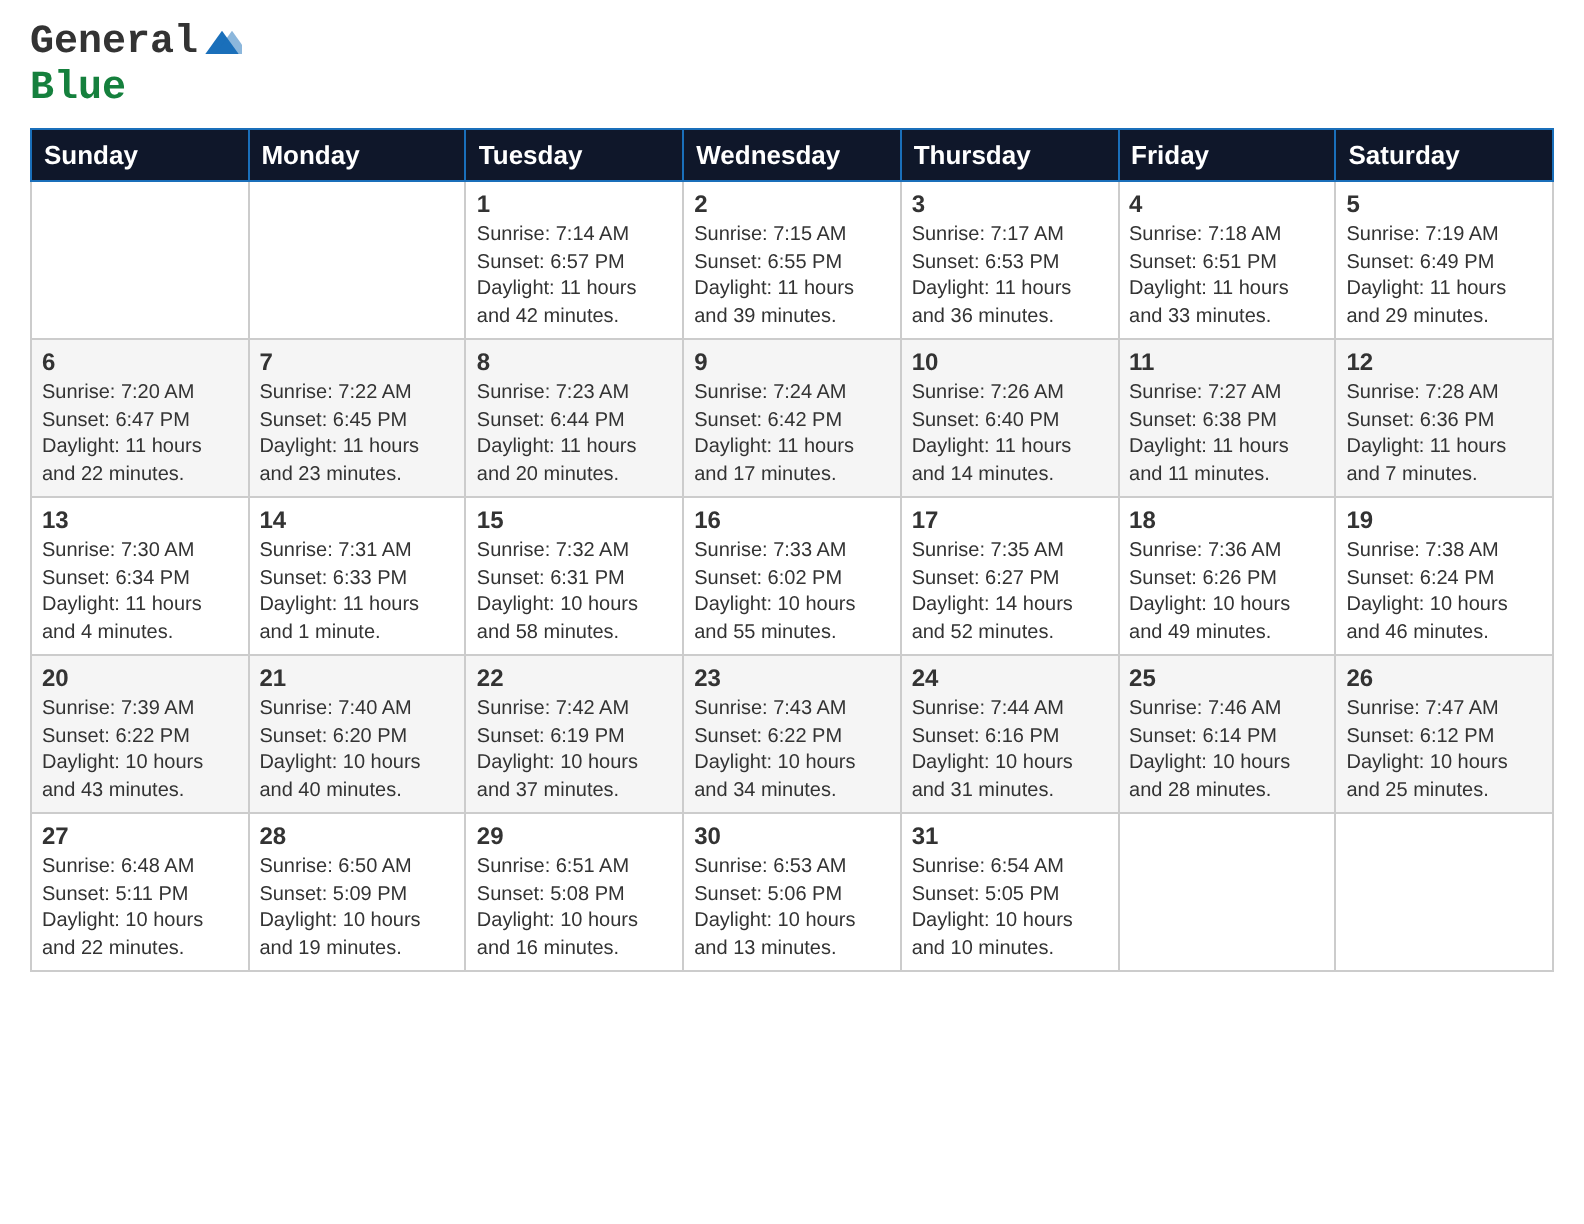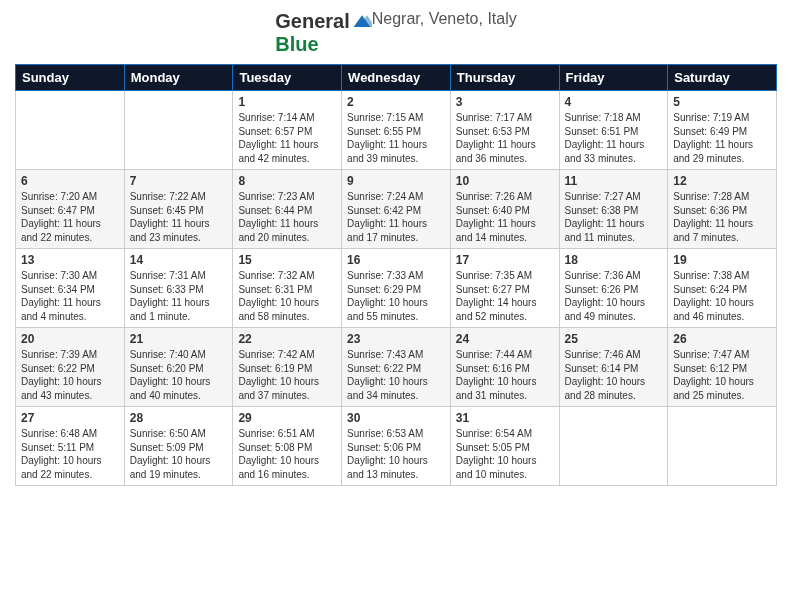--- a/index.html
+++ b/index.html
@@ -9,23 +9,24 @@
       width: 792px;
       height: 612px;
       overflow: hidden;
     }
     .page {
       width: 792px;
       padding: 10px 15px 10px 15px;
     }
     .header {
       display: flex;
-      justify-content: center;
+      justify-content: flex-start;
       align-items: flex-start;
       margin-bottom: 8px;
+      font-family: Liberation Mono, monospace;
     }
     .logo {
       display: flex;
       flex-direction: column;
       align-items: flex-start;
     }
     .logo-text {
       display: flex;
       align-items: center;
     }
@@ -108,21 +109,20 @@
       <div class="logo-text">
         <span class="logo-general">General</span>
         <svg class="logo-icon" viewBox="0 0 24 24" xmlns="http://www.w3.org/2000/svg">
           <polygon points="12,4 22,18 2,18" fill="#1a6fba"></polygon>
           <polygon points="18,4 28,18 8,18" fill="#1a6fba" opacity="0.5"></polygon>
         </svg>
       </div>
       <span class="logo-blue">Blue</span>
     </div>
     <div class="title-area">
-      <div class="location">Negrar, Veneto, Italy</div>
     </div>
   </div>
 
   <table class="calendar">
     <thead>
       <tr>
       <th>Sunday</th>
           <th>Monday</th>
           <th>Tuesday</th>
           <th>Wednesday</th>
@@ -256,21 +256,21 @@
             <div class="day-info">
               <div>Sunrise: 7:32 AM</div>
               <div>Sunset: 6:31 PM</div>
               <div>Daylight: 10 hours and 58 minutes.</div>
             </div>
           </td>
           <td>
             <span class="day-number">16</span>
             <div class="day-info">
               <div>Sunrise: 7:33 AM</div>
-              <div>Sunset: 6:29 PM</div>
+              <div>Sunset: 6:02 PM</div>
               <div>Daylight: 10 hours and 55 minutes.</div>
             </div>
           </td>
           <td>
             <span class="day-number">17</span>
             <div class="day-info">
               <div>Sunrise: 7:35 AM</div>
               <div>Sunset: 6:27 PM</div>
               <div>Daylight: 14 hours and 52 minutes.</div>
             </div>

